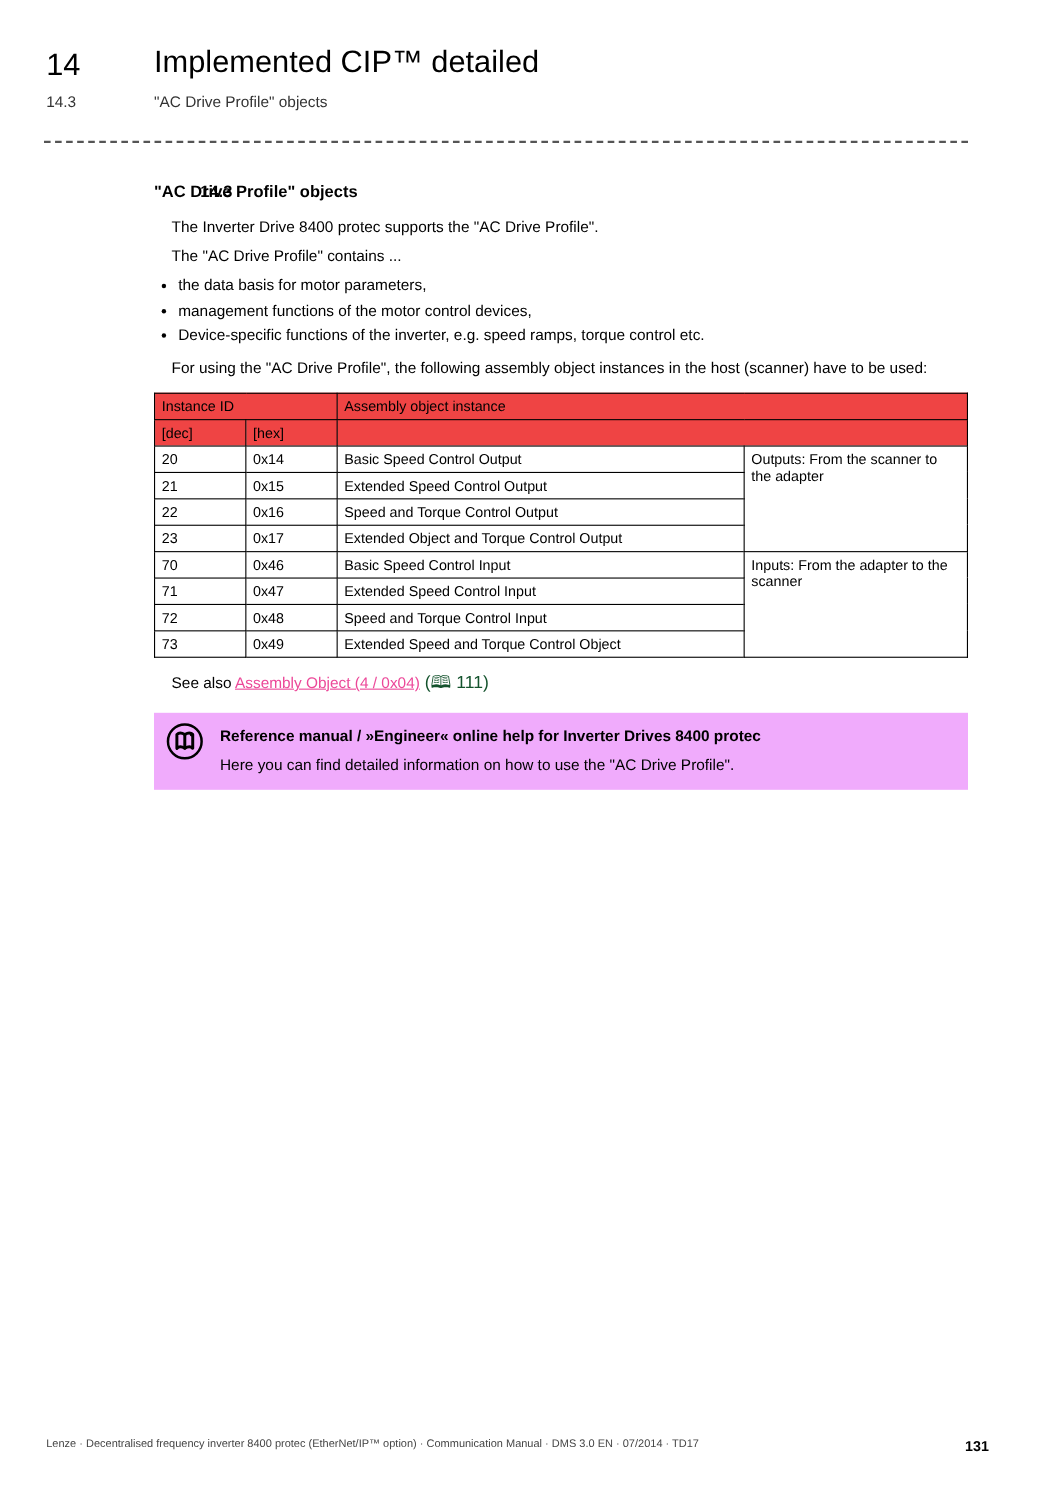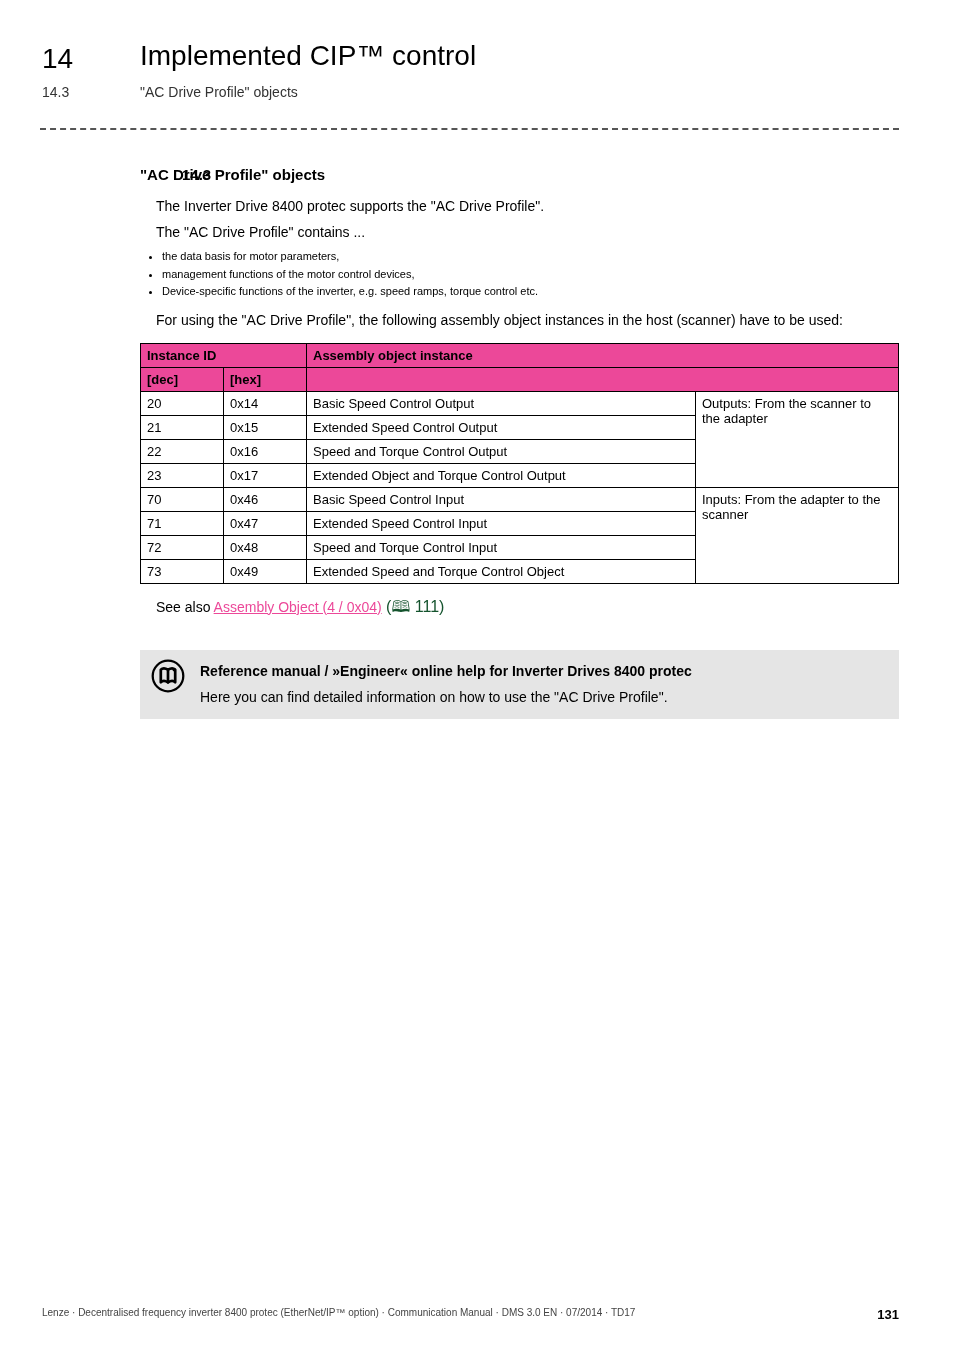--- a/index.html
+++ b/index.html
@@ -4,21 +4,21 @@
 <style>
   body {
     margin: 0;
     font-family: Arial, Helvetica, sans-serif;
     background: #fff;
     color: #000;
     width: 954px;
     position: relative;
   }
   .page {
-    padding: 40px 55px 40px 140px;
+    padding: 40px 74px 40px 140px;
     box-sizing: border-box;
     min-height: 1350px;
     position: relative;
   }
   .chapnum {
     position: absolute;
     left: 42px;
     top: 43px;
     font-size: 28px;
     font-weight: 400;
@@ -59,47 +59,47 @@
   .body p {
     font-size: 14px;
     line-height: 1.4;
     margin: 6px 16px;
   }
   .body ul {
     margin: 4px 0 10px 0;
     padding-left: 22px;
   }
   .body li {
-    font-size: 11px;
+    font-size: 14px;
     line-height: 1.6;
   }
   table.data {
     border-collapse: collapse;
     width: 100%;
     margin: 12px 0;
     font-size: 13px;
   }
   table.data th, table.data td {
     border: 1px solid #000;
     padding: 4px 6px;
     text-align: left;
     vertical-align: top;
   }
   table.data th {
-    background: #ec4899;
-    font-weight: bold;
+    background: #ef4444;
+    font-weight: normal;
   }
   .refrow td {
     vertical-align: middle;
   }
   .link { color: #ec4899; text-decoration: underline; }
   .pageref { color: #14532d; font-size: 16px; }
   .infobox {
-    background: #e5e5e5;
-    margin-top: 32px;
+    background: #f0abfc;
+    margin-top: 16px;
     padding: 10px 12px 12px 60px;
     position: relative;
     font-size: 14px;
   }
   .infobox .icon {
     position: absolute;
     left: 10px;
     top: 8px;
     width: 36px;
     height: 36px;
@@ -120,21 +120,21 @@
     justify-content: space-between;
   }
   .pagenum { font-weight: bold; font-size: 13px; color: #000; }
   .booksym { font-family: "Segoe UI Symbol","Apple Symbols",Arial,sans-serif; }
 </style>
 </head>
 <body>
 
 <div class="page">
   <div class="chapnum">14</div>
-  <div class="chaptitle">Implemented CIP™ control</div>
+  <div class="chaptitle">Implemented CIP™ detailed</div>
 
   <div class="subnum">14.3</div>
   <div class="subtitle">"AC Drive Profile" objects</div>
 
   <hr class="rule">
 
   <div style="position:relative;">
     <div class="secnum">14.3</div>
     <div class="sectitle">"AC Drive Profile" objects</div>
   </div>

